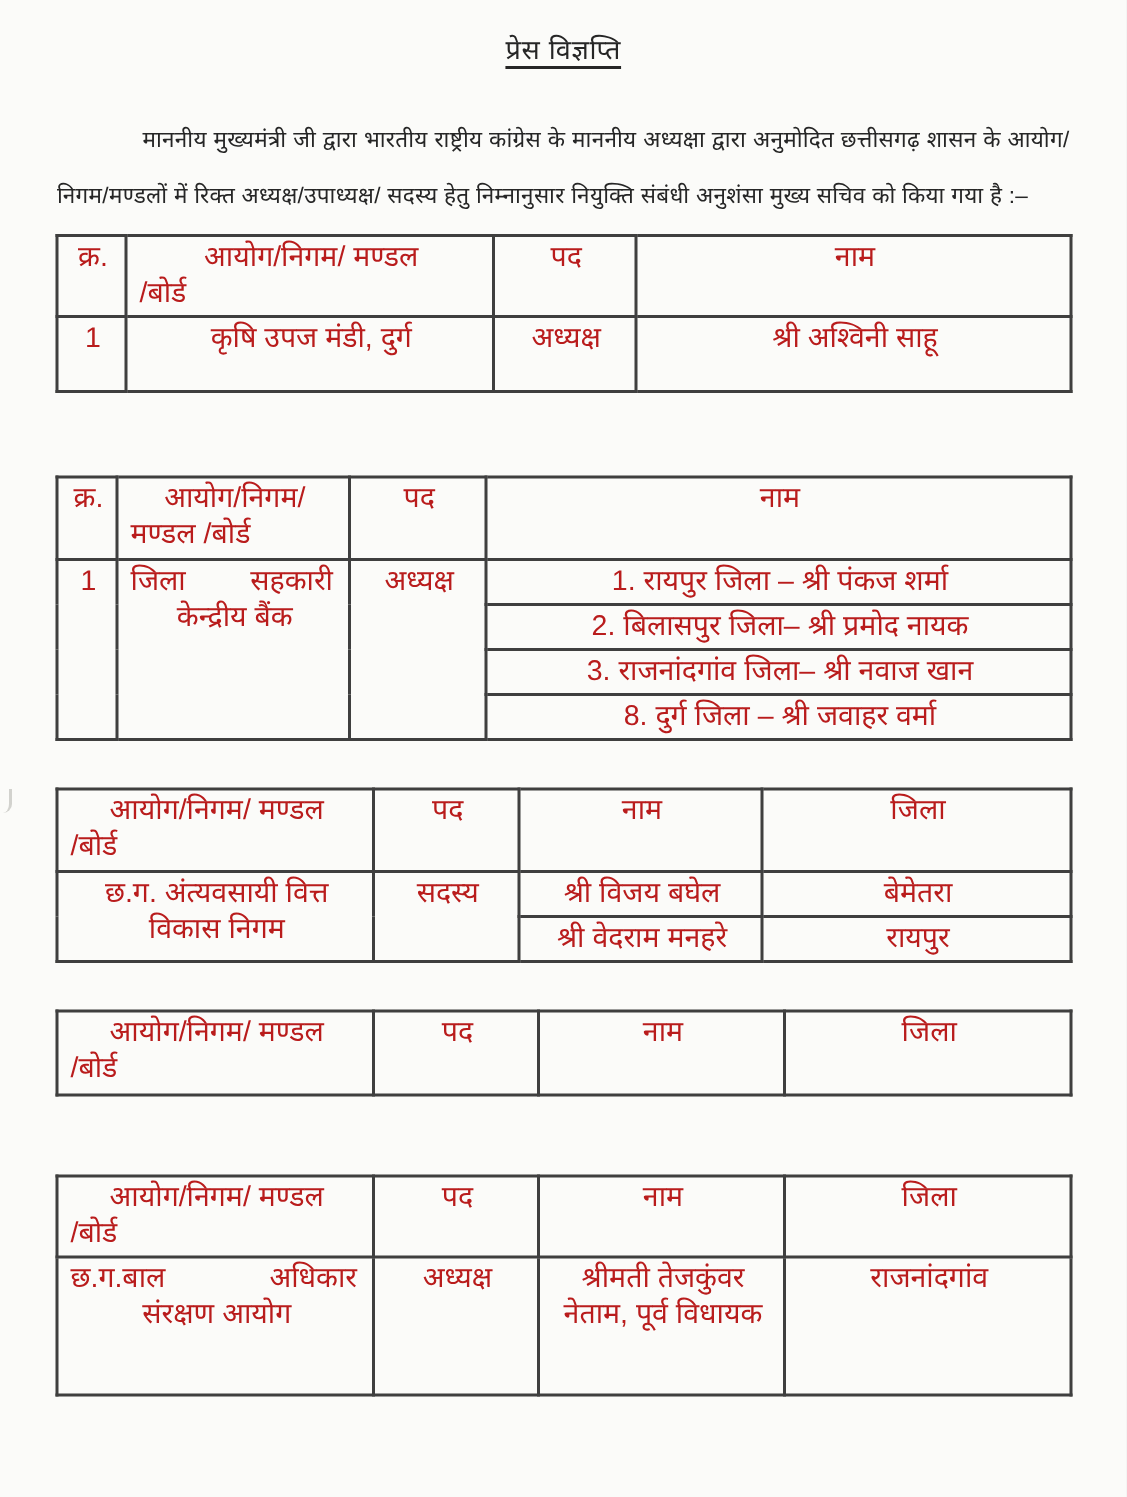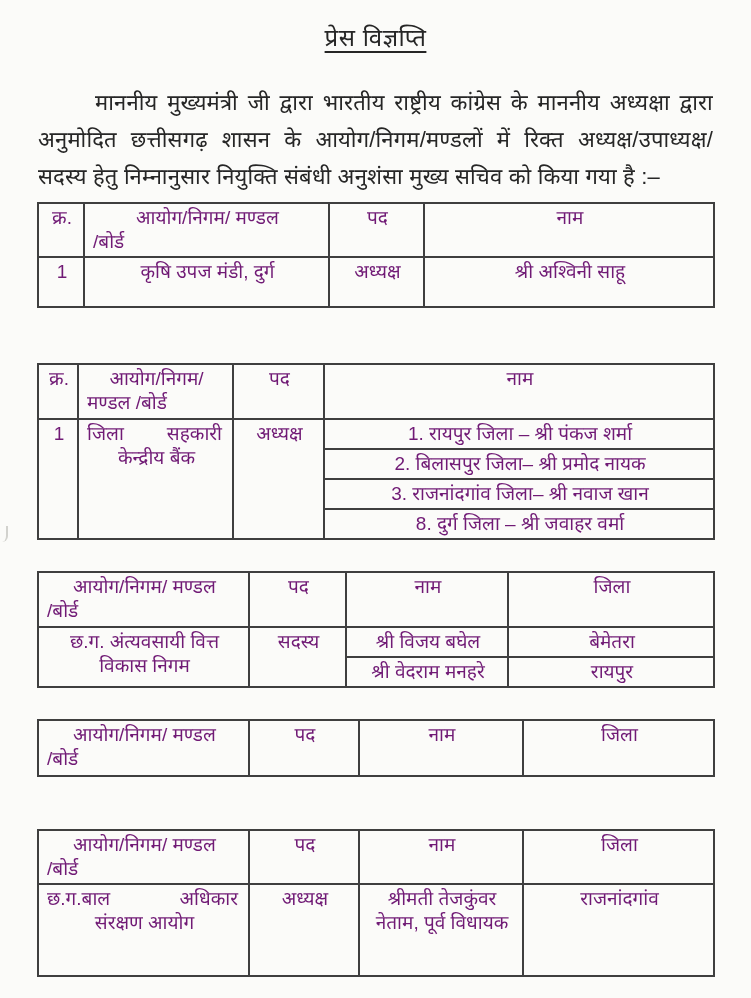--- a/index.html
+++ b/index.html
@@ -13,43 +13,43 @@
     height: 998px;
     margin: 0 auto;
     background: #fbfbf9;
     color: #262626;
     overflow: hidden;
   }
   .doc-title {
     margin: 0;
     padding-top: 20px;
     text-align: center;
-    font-size: 24px;
+    font-size: 18px;
     font-weight: 500;
     letter-spacing: 0.5px;
     text-decoration: underline;
     text-underline-offset: 5px;
     text-decoration-thickness: 2px;
   }
   .intro {
     margin: 31px 38px 0 38px;
-    font-size: 22px;
+    font-size: 15px;
     line-height: 37px;
     text-align: justify;
     text-indent: 57px;
     letter-spacing: 0.2px;
   }
   table.doc-table {
     border-collapse: collapse;
     margin-left: 37px;
     width: 678px;
     table-layout: fixed;
     font-size: 19px;
     line-height: 24px;
-    color: #701a75;
+    color: #b91c1c;
   }
   table.doc-table td, table.doc-table th {
     border: 2px solid #3f3f3f;
     padding: 2px 6px 2px 8px;
     vertical-align: top;
     font-weight: normal;
     overflow: hidden;
   }
   th.hc { text-align: center; padding-top: 3px; }
   td.c  { text-align: center; }

